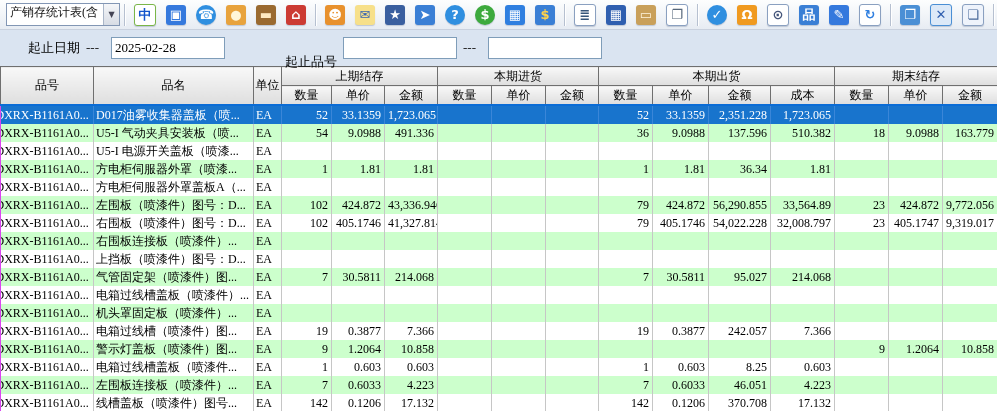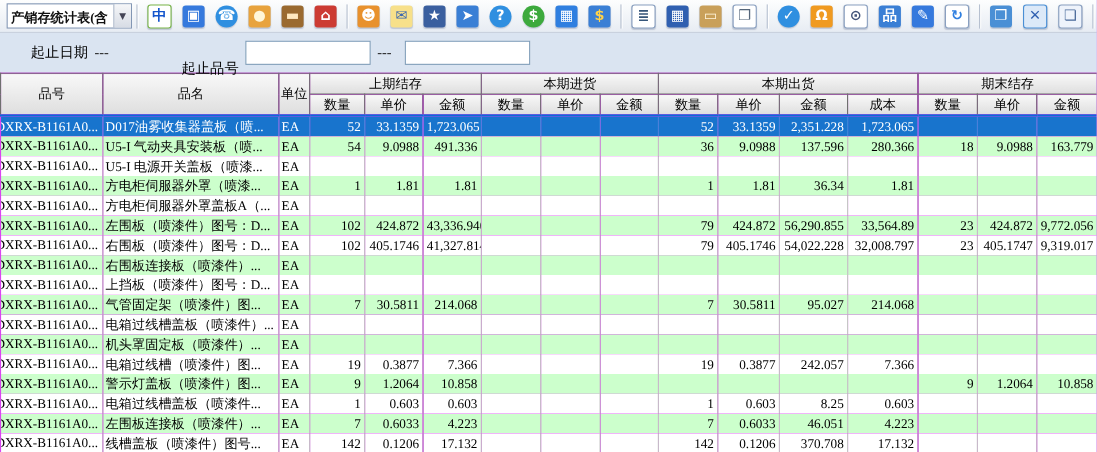--- a/index.html
+++ b/index.html
@@ -9,21 +9,21 @@
     -webkit-font-smoothing:none;
   }
   
   .toolbar{
     height:30px;display:flex;align-items:center;padding:0 4px;box-sizing:border-box;
     background:linear-gradient(#fdfefe,#e7ecf3);
     border-bottom:1px solid #c9d1de;
   }
   .combo{
     width:112px;height:21px;background:#fff;border:1px solid #8296b4;
-    display:flex;align-items:flex-end;font-size:12px;margin-left:2px;flex:none;font-weight:bold;
+    display:flex;align-items:flex-start;font-size:12px;margin-left:2px;flex:none;
   }
   .combo-text{flex:1;padding-left:3px;white-space:nowrap;overflow:hidden;color:#111;}
   .combo-btn{
     width:15px;height:100%;flex:none;background:linear-gradient(#f5f6f8,#d7dce5);
     border-left:1px solid #aab6c8;font-size:8px;display:flex;align-items:center;
     justify-content:center;color:#445;font-family:"DejaVu Sans",sans-serif;
   }
   .tsep{width:1px;height:22px;background:#b6c0d0;margin:0 4px;box-shadow:1px 0 0 #ffffff;flex:none;}
   #toolbar-icons{display:flex;align-items:center;}
   .ticon{
@@ -110,20 +110,21 @@
         <span class="ticon" style="background: rgb(74, 143, 213); color: rgb(255, 255, 255);">❐</span>
         <span class="ticon" style="background: rgb(220, 233, 248); color: rgb(47, 95, 176); border: 1px solid rgb(74, 143, 213);">✕</span>
         <span class="ticon" style="background: rgb(238, 243, 251); color: rgb(74, 106, 154); border: 1px solid rgb(138, 160, 192);">❏</span>
         <div class="tsep"></div>
       </div>
   </div>
 
   <div class="filterbar">
     <span class="flabel">起止日期</span>
     <span class="fsep">---</span>
+    <input class="finput" type="text" value="2025-02-28" style="">
     <span class="flabel second">起止品号</span>
     <input class="finput" type="text" value="" style="">
     <span class="fsep">---</span>
     <input class="finput" type="text" value="" style="">
   </div>
 
   <div class="grid">
     <table>
       <colgroup id="grid-cols">
           <col style="width: 93px;">
@@ -194,21 +195,21 @@
             <td class="unit">EA</td>
             <td class="num">54</td>
             <td class="num">9.0988</td>
             <td class="num">491.336</td>
             <td class="num"></td>
             <td class="num"></td>
             <td class="num"></td>
             <td class="num">36</td>
             <td class="num">9.0988</td>
             <td class="num">137.596</td>
-            <td class="num">280.366</td>
+            <td class="num">510.382</td>
             <td class="num">18</td>
             <td class="num">9.0988</td>
             <td class="num">163.779</td>
           </tr>
           <tr class="white">
             <td class="part">DXRX-B1161A0...</td>
             <td class="name">U5-I 电源开关盖板（喷漆...</td>
             <td class="unit">EA</td>
             <td class="num"></td>
             <td class="num"></td>

